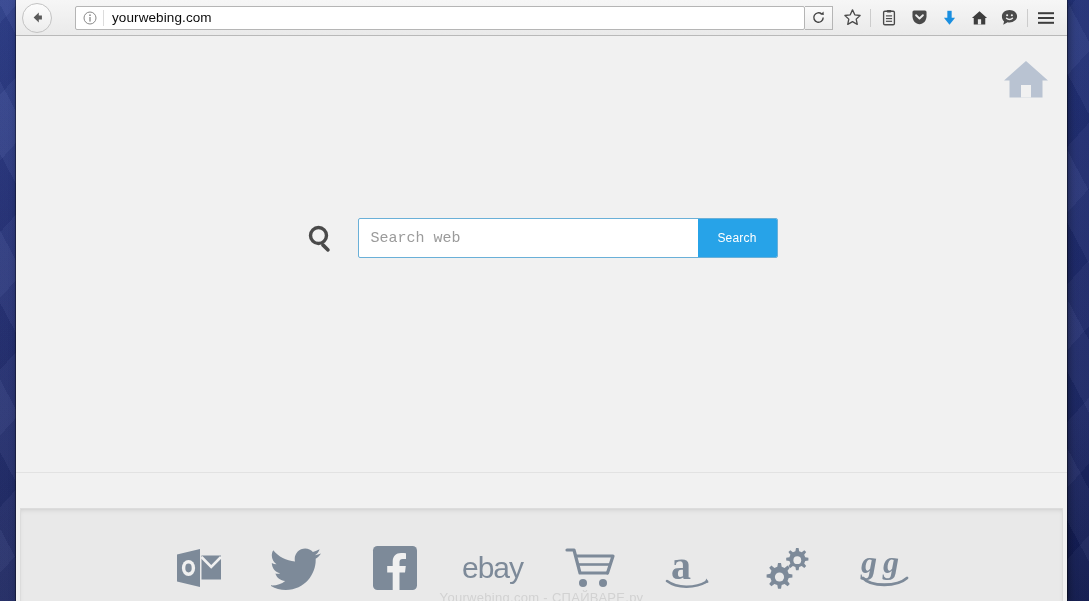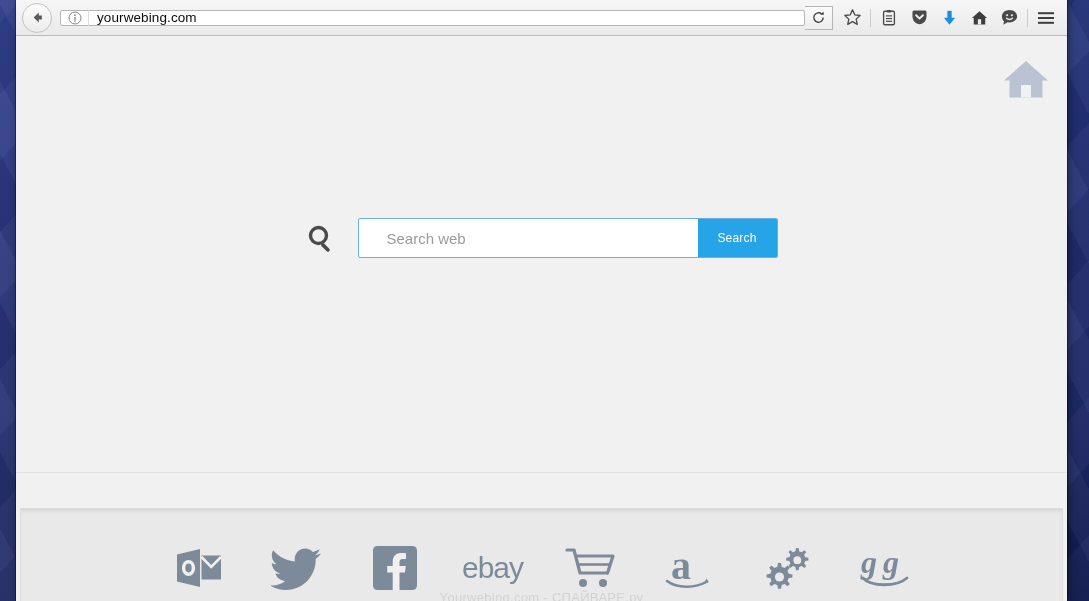--- a/index.html
+++ b/index.html
@@ -63,28 +63,29 @@
     border: 1px solid #c3c3c3;
     background: linear-gradient(180deg, #fcfcfc, #ececec);
     display: flex;
     align-items: center;
     justify-content: center;
     margin-right: 8px;
     flex: none;
   }
   .url-bar {
     flex: 1 1 auto;
-    height: 16px;
+    height: 24px;
     background: #ffffff;
     border: 1px solid #b5b5b5;
     border-radius: 2px;
     display: flex;
     align-items: center;
     box-sizing: border-box;
     min-width: 0;
+    margin-left: 15px;
   }
   .identity-box {
     display: flex;
     align-items: center;
     padding: 0 6px 0 7px;
     border-right: 1px solid #dcdcdc;
     height: 16px;
   }
   .url-text {
     font-size: 13.5px;
@@ -168,26 +169,25 @@
     box-sizing: border-box;
     background: #fff;
     border-radius: 2px;
     overflow: hidden;
   }
   #search-input {
     flex: 1 1 auto;
     border: none;
     outline: none;
     background: transparent;
-    font-family: Liberation Sans, sans-serif;
+    font-family: Liberation Mono, monospace;
     font-size: 15px;
     color: #737373;
     padding: 0 12px;
     min-width: 0;
-    margin-left: 16px;
   }
   #search-input::placeholder { color: #9b9b9b; }
   #search-button {
     flex: none;
     width: 79px;
     border: none;
     background: #27a3e8;
     color: #ffffff;
     font-family: "Liberation Sans", sans-serif;
     font-size: 12px;

